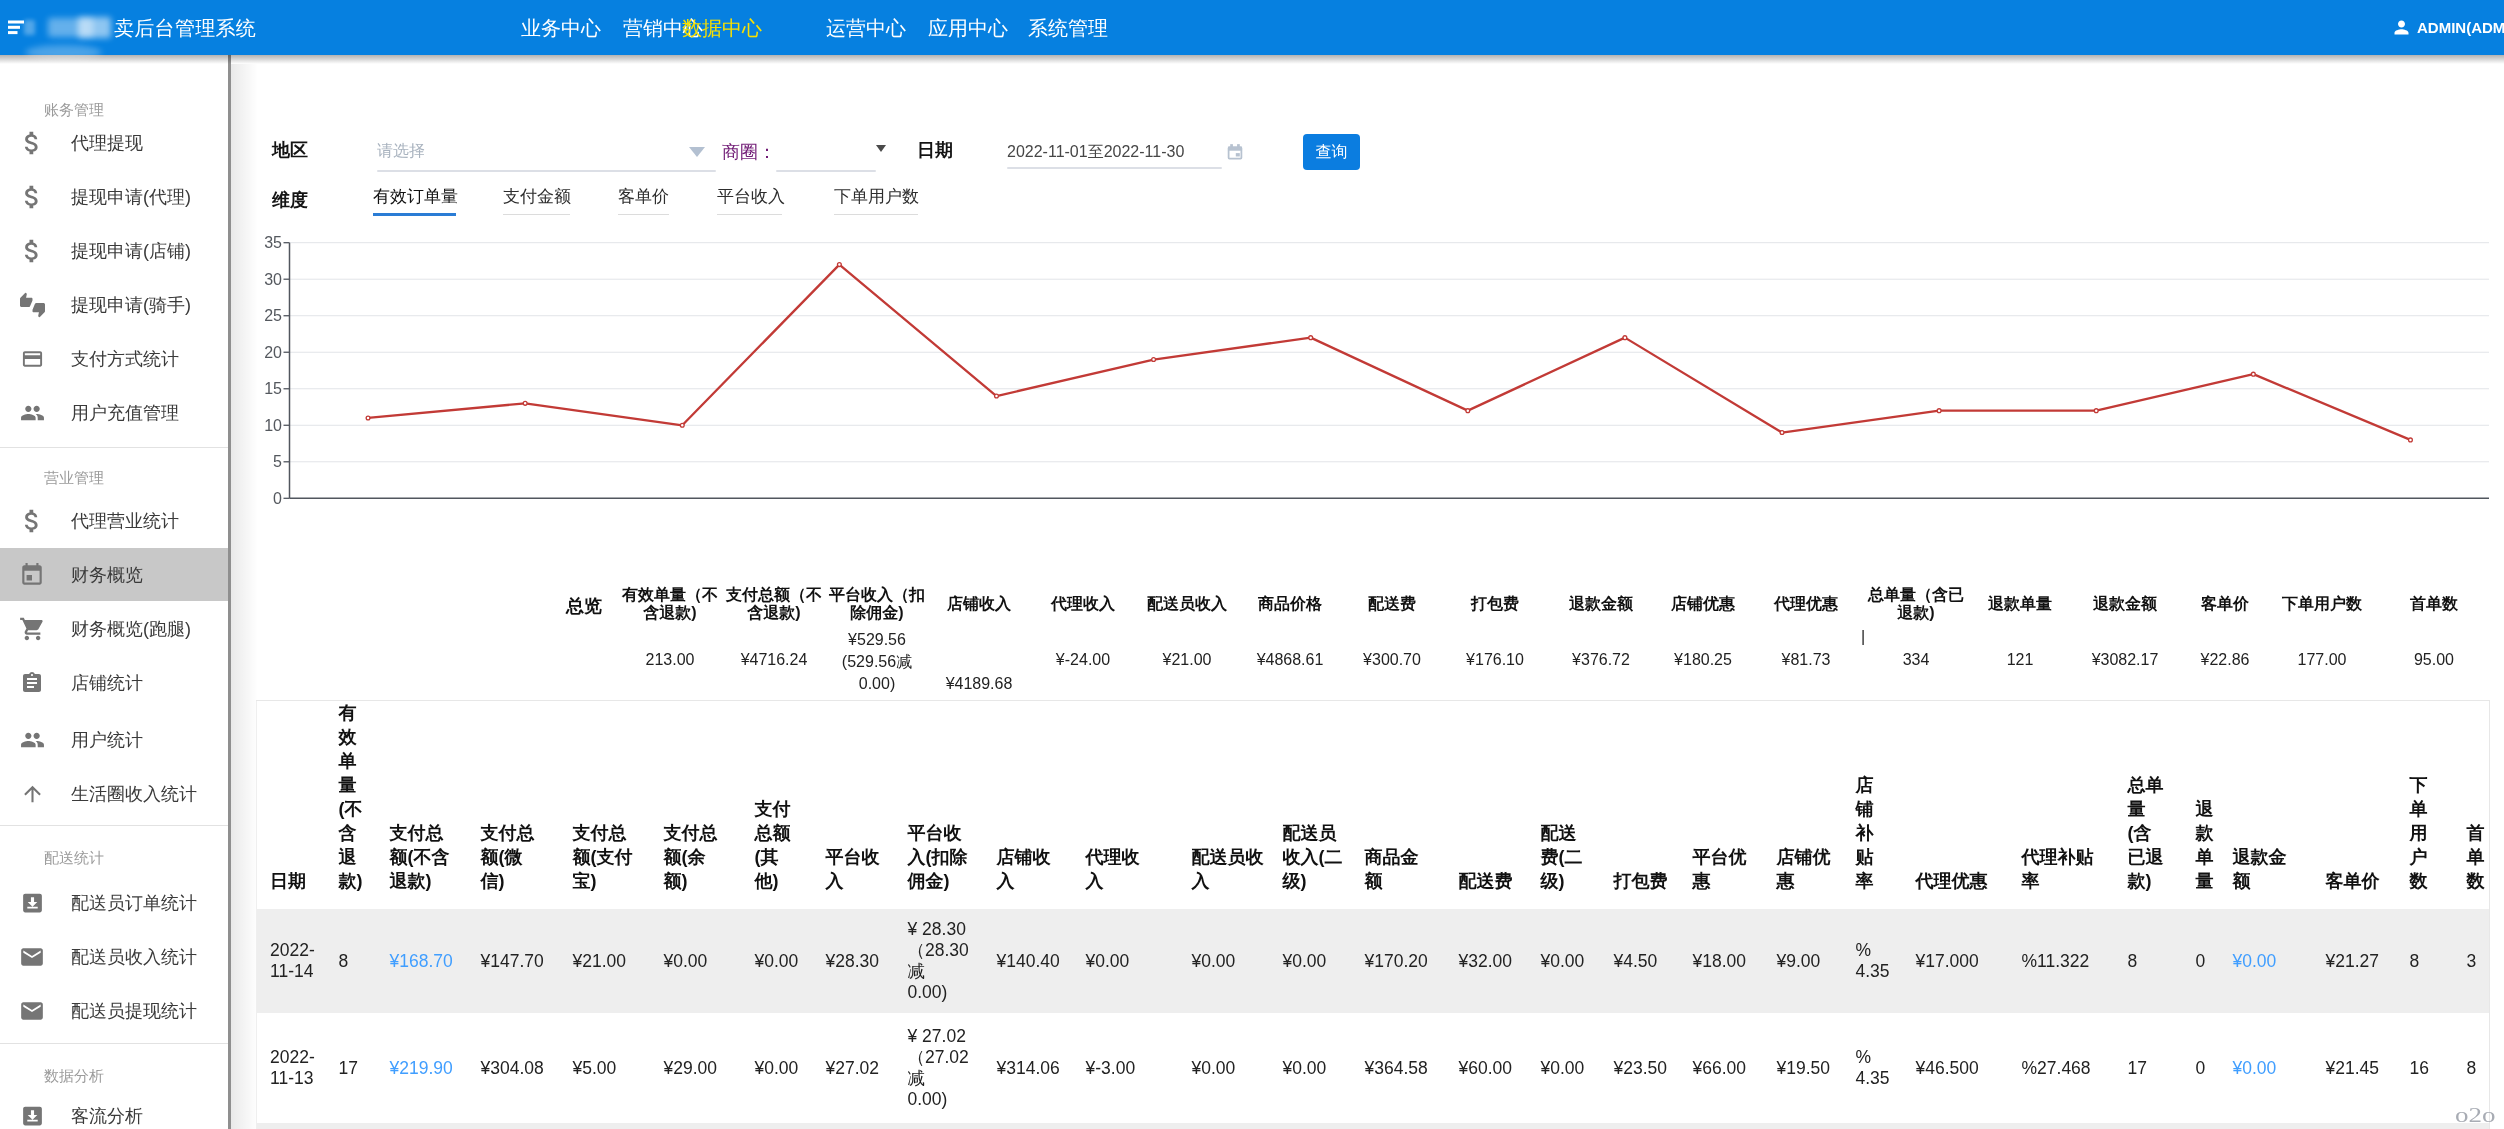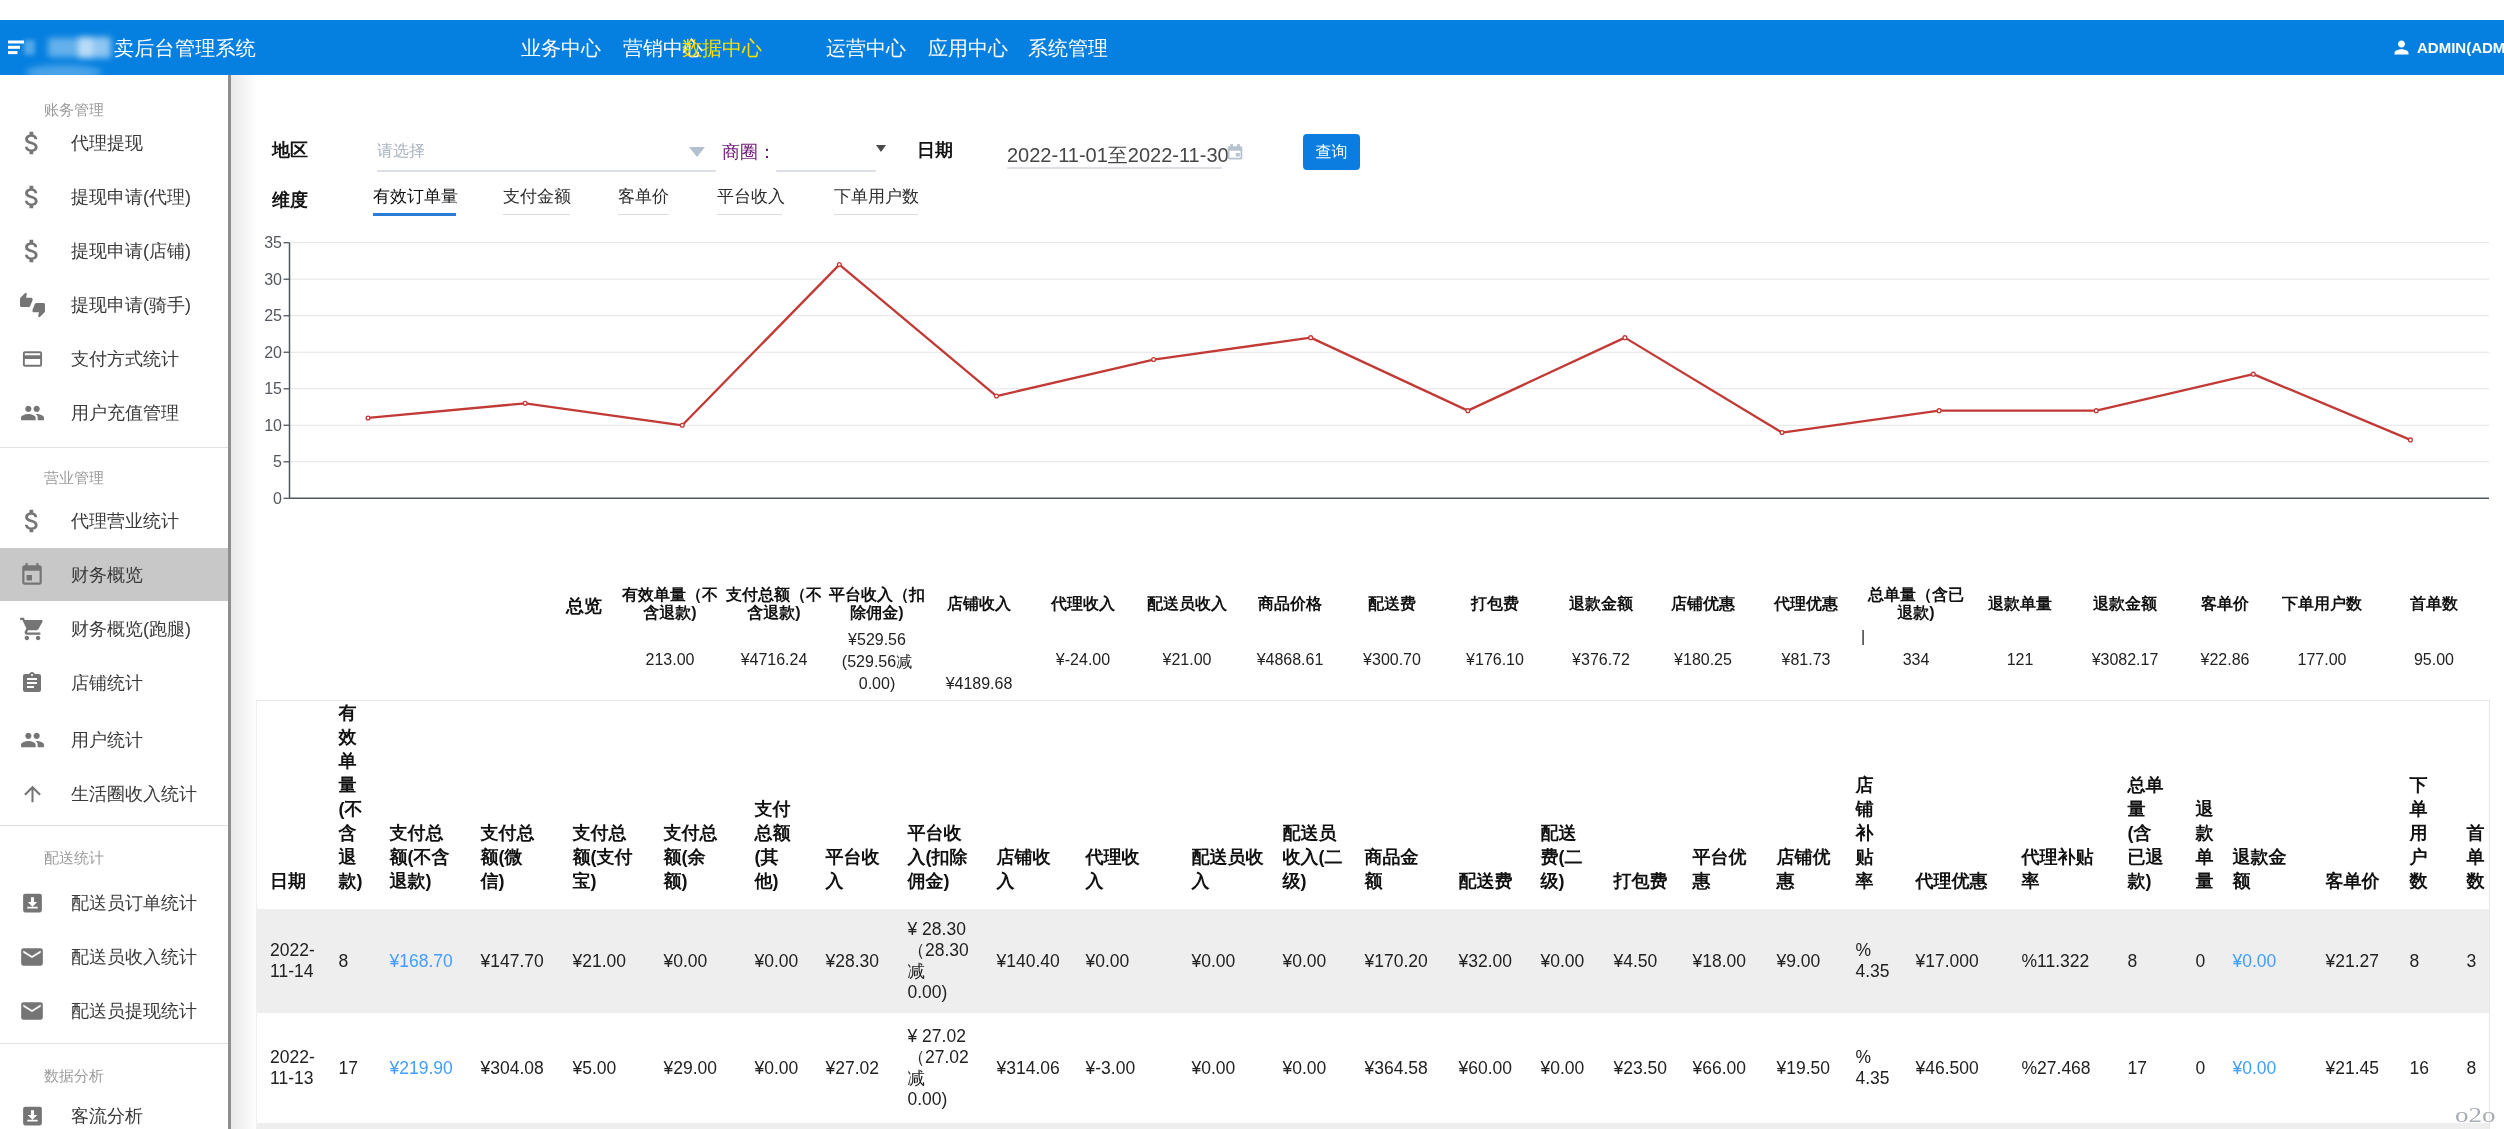--- a/index.html
+++ b/index.html
@@ -1,41 +1,41 @@
 <!DOCTYPE html>
 <html><head>
 <meta charset="utf-8">
 <style>
 html,body{margin:0;padding:0;}
 body{font-family:"Liberation Sans",sans-serif;}
 #page{position:relative;width:2504px;height:1129px;overflow:hidden;background:#fff;}
 .abs{position:absolute;}
 
-.topbar{position:absolute;left:0;top:0;width:2504px;height:55px;background:#0680e0;z-index:31;margin-top:20px;}
+.topbar{position:absolute;left:0;top:0;width:2504px;height:55px;background:#0680e0;z-index:31;}
 .topshadow{position:absolute;left:0;top:55px;width:2504px;height:9px;background:linear-gradient(to bottom,rgba(0,0,0,0.30),rgba(0,0,0,0));z-index:30;}
 .title{position:absolute;left:114px;top:15px;color:#fff;font-size:20px;letter-spacing:0.3px;}
 .nav{position:absolute;top:15px;color:#fff;font-size:20px;}
 .nav.on{color:#f9e000;}
 .admin{position:absolute;top:19px;left:2417px;color:#fff;font-size:15px;font-weight:bold;}
 
 .sidebar{position:absolute;left:0;top:55px;width:228px;height:1074px;background:#fff;border-right:3px solid #8f8f8f;}
 .sideshadow{position:absolute;left:231px;top:64px;width:27px;height:1065px;background:linear-gradient(to right,rgba(0,0,0,0.085),rgba(0,0,0,0));}
 .sec{position:absolute;left:44px;color:#9b9b9b;font-size:15px;}
 .item{position:absolute;left:0;width:228px;height:54px;}
 .item .txt{position:absolute;left:71px;top:50%;transform:translateY(-50%);font-size:18px;color:#3a3a3a;}
 .item svg{position:absolute;top:50%;transform:translateY(-50%);}
 .item.sel{background:#c8c8c8;}
 .divider{position:absolute;left:0;width:228px;height:1px;background:#e2e2e2;}
 
 .flabel{position:absolute;font-size:18px;font-weight:bold;color:#141414;}
 .placeholder{position:absolute;font-size:16px;color:#a9b3bf;}
 .uline{position:absolute;height:1.5px;background:#dcdfe6;}
 .seltri{position:absolute;width:0;height:0;border-left:8px solid transparent;border-right:8px solid transparent;border-top:10.5px solid #b3c0d1;}
 .seltri2{position:absolute;width:0;height:0;border-left:5.5px solid transparent;border-right:5.5px solid transparent;border-top:7.5px solid #4a4a4a;}
-.datetxt{position:absolute;font-size:20px;color:#464646;}
+.datetxt{position:absolute;font-size:16px;color:#464646;}
 .btn{position:absolute;left:1303px;top:134px;width:57px;height:36px;background:#0b7de0;border-radius:4px;color:#fff;font-size:16px;text-align:center;line-height:36px;}
 .tab{position:absolute;top:185px;font-size:17px;color:#2d2d2d;}
 .tabline{position:absolute;top:214px;height:1px;background:#dcdcdc;}
 .tabline.on{height:2.5px;background:#2a7cd5;transform:translateY(-1px);}
 
 .ovh{position:absolute;text-align:center;font-size:16px;font-weight:bold;color:#111;line-height:18px;height:36px;display:flex;align-items:center;justify-content:center;}
 .ovv{position:absolute;text-align:center;font-size:16px;color:#222;line-height:22px;}
 
 table.dt{position:absolute;left:256px;top:700px;border-collapse:collapse;table-layout:fixed;width:2233px;border-top:1px solid #e7e7e7;border-right:1px solid #e7e7e7;border-left:1px solid #efefef;}
 table.dt th{font-size:18px;font-weight:bold;color:#111;text-align:left;vertical-align:bottom;padding:0 0 16px 13px;line-height:24px;}

